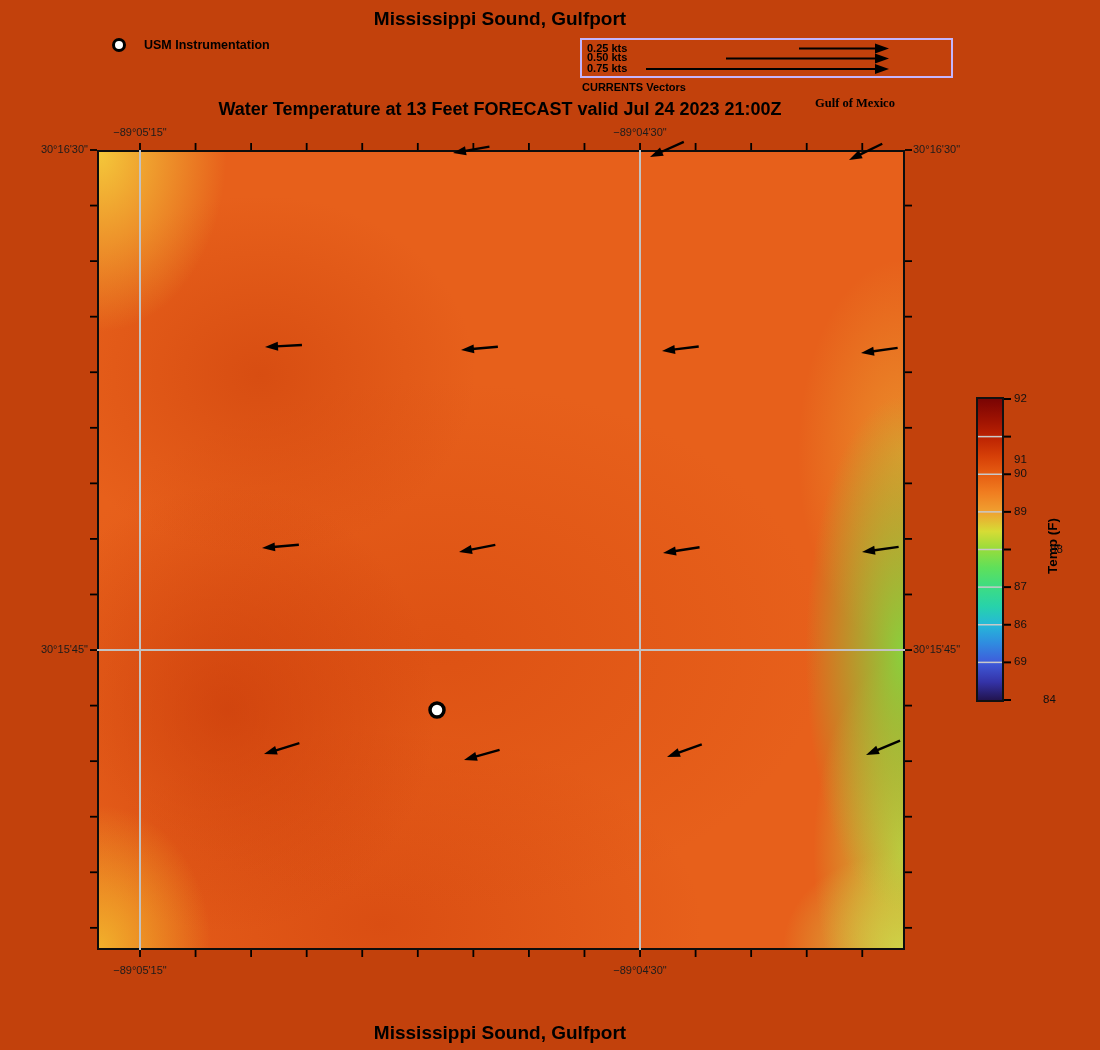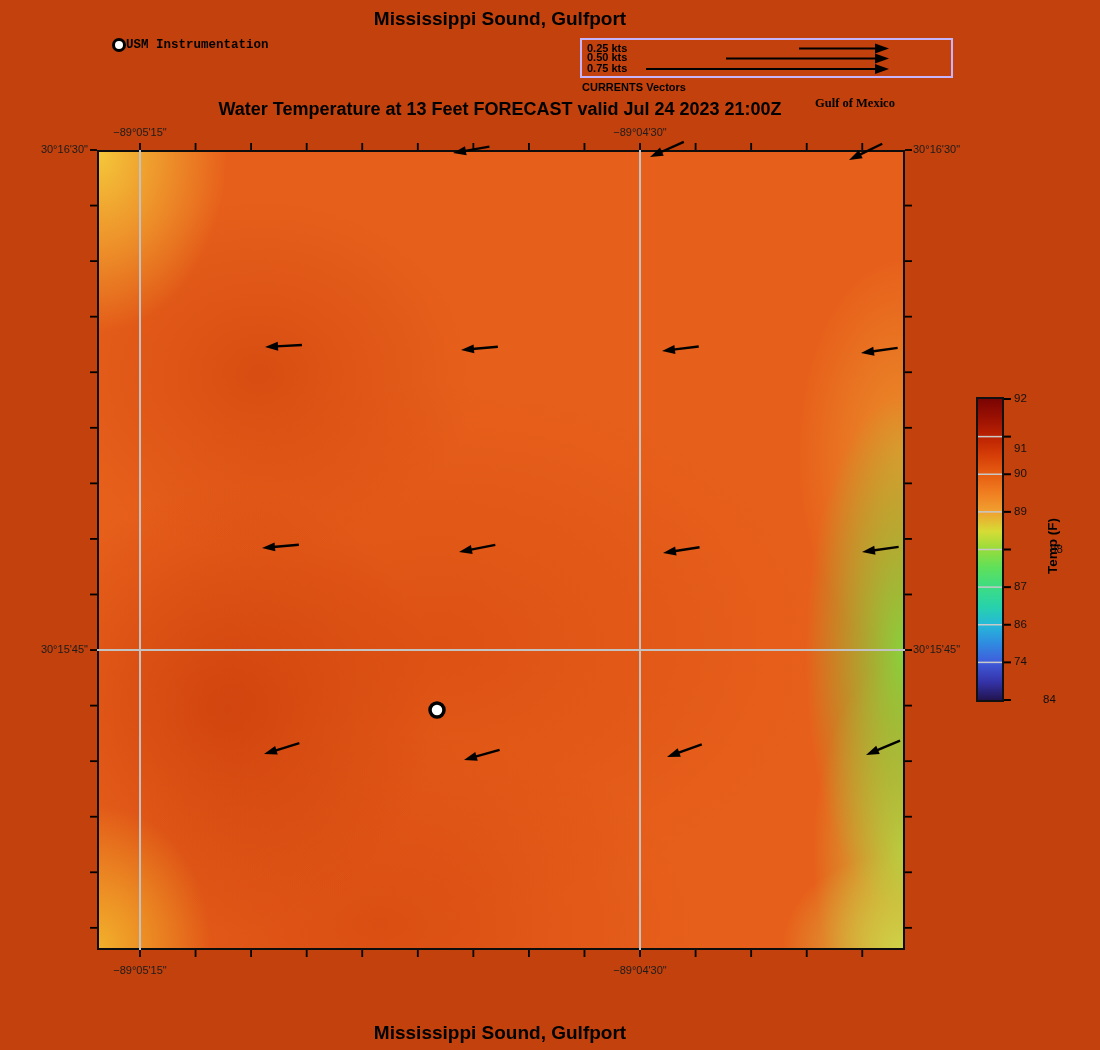--- a/index.html
+++ b/index.html
@@ -7,21 +7,21 @@
           font-family:"Liberation Sans",sans-serif;overflow:hidden;}
   .abs{position:absolute;}
   
   .top-title{left:0;top:8px;width:1000px;text-align:center;font-size:19px;font-weight:bold;color:#000;}
   .subtitle{left:0;top:99px;width:1000px;text-align:center;
             font-family:Liberation Sans, sans-serif;font-size:18px;font-weight:bold;color:#000;}
   .gulf-label{left:770px;top:96px;width:170px;text-align:center;
               font-family:"Liberation Serif",serif;font-size:12.5px;font-weight:bold;color:#000;}
   .bottom-title{left:0;top:1022px;width:1000px;text-align:center;font-size:19px;font-weight:bold;color:#000;}
   
-  .usm-legend{left:112px;top:37px;height:16px;display:flex;align-items:center;gap:0;font-family:Liberation Mono, monospace;}
+  .usm-legend{left:112px;top:37px;height:16px;display:flex;align-items:center;gap:18px;}
   .usm-circle{display:inline-block;width:8px;height:8px;border:3px solid #000;border-radius:50%;background:#fff;}
   .usm-text{font-size:12.5px;font-weight:bold;color:#000;}
   
   .cur-box{left:580px;top:38px;width:373px;height:40px;border:2px solid #c4b5fd;box-sizing:border-box;}
   .cur-row{position:absolute;left:5px;font-size:11px;font-weight:bold;color:#000;line-height:11px;}
   .cur-row.r0{top:3px;} .cur-row.r1{top:12px;} .cur-row.r2{top:23px;}
   .cur-caption{left:582px;top:81px;font-size:11px;font-weight:bold;color:#000;}
   
   .map{left:97px;top:150px;width:808px;height:800px;box-sizing:border-box;border:2.5px solid #0d0d0d;
     background:
@@ -86,27 +86,27 @@
   <div class="abs axlbl lon b x2">−89°04'30"</div>
   <div class="abs axlbl lat lat-l y1">30°16'30"</div>
   <div class="abs axlbl lat lat-l y2">30°15'45"</div>
   <div class="abs axlbl lat lat-r y1">30°16'30"</div>
   <div class="abs axlbl lat lat-r y2">30°15'45"</div>
 
   <div class="abs cbar"></div>
   <div class="abs cbar-label">Temp (F)</div>
   <div id="cbar-labels">
       <span class="cbar-tick-label" style="left: 1014px; top: 392px;">92</span>
-      <span class="cbar-tick-label" style="left: 1014px; top: 442px; text-align: right;">91</span>
+      <span class="cbar-tick-label" style="left: 1014px; top: 453px; text-align: right;">91</span>
       <span class="cbar-tick-label" style="left: 1014px; top: 467.25px;">90</span>
       <span class="cbar-tick-label" style="left: 1014px; top: 504.875px;">89</span>
       <span class="cbar-tick-label" style="left: 1014px; top: 542.5px; margin-left: 36px;">88</span>
       <span class="cbar-tick-label" style="left: 1014px; top: 580.125px;">87</span>
       <span class="cbar-tick-label" style="left: 1014px; top: 617.75px;">86</span>
-      <span class="cbar-tick-label" style="left: 1014px; top: 655.375px;">74</span>
+      <span class="cbar-tick-label" style="left: 1014px; top: 655.375px;">69</span>
       <span class="cbar-tick-label" style="left: 1014px; top: 693px; padding-left: 29px;">84</span>
     </div>
 
   <svg id="overlay" xmlns="http://www.w3.org/2000/svg">
       <line x1="140" y1="150" x2="140" y2="950" stroke="#c3c3c3" stroke-width="2"></line>
       <line x1="640" y1="150" x2="640" y2="950" stroke="#c3c3c3" stroke-width="2"></line>
       <line x1="97" y1="650" x2="905" y2="650" stroke="#c3c3c3" stroke-width="2"></line>
       <line x1="140" y1="143" x2="140" y2="150" stroke="#000" stroke-width="1.8"></line>
       <line x1="140" y1="950" x2="140" y2="957" stroke="#000" stroke-width="1.8"></line>
       <line x1="195.56" y1="143" x2="195.56" y2="150" stroke="#000" stroke-width="1.8"></line>

